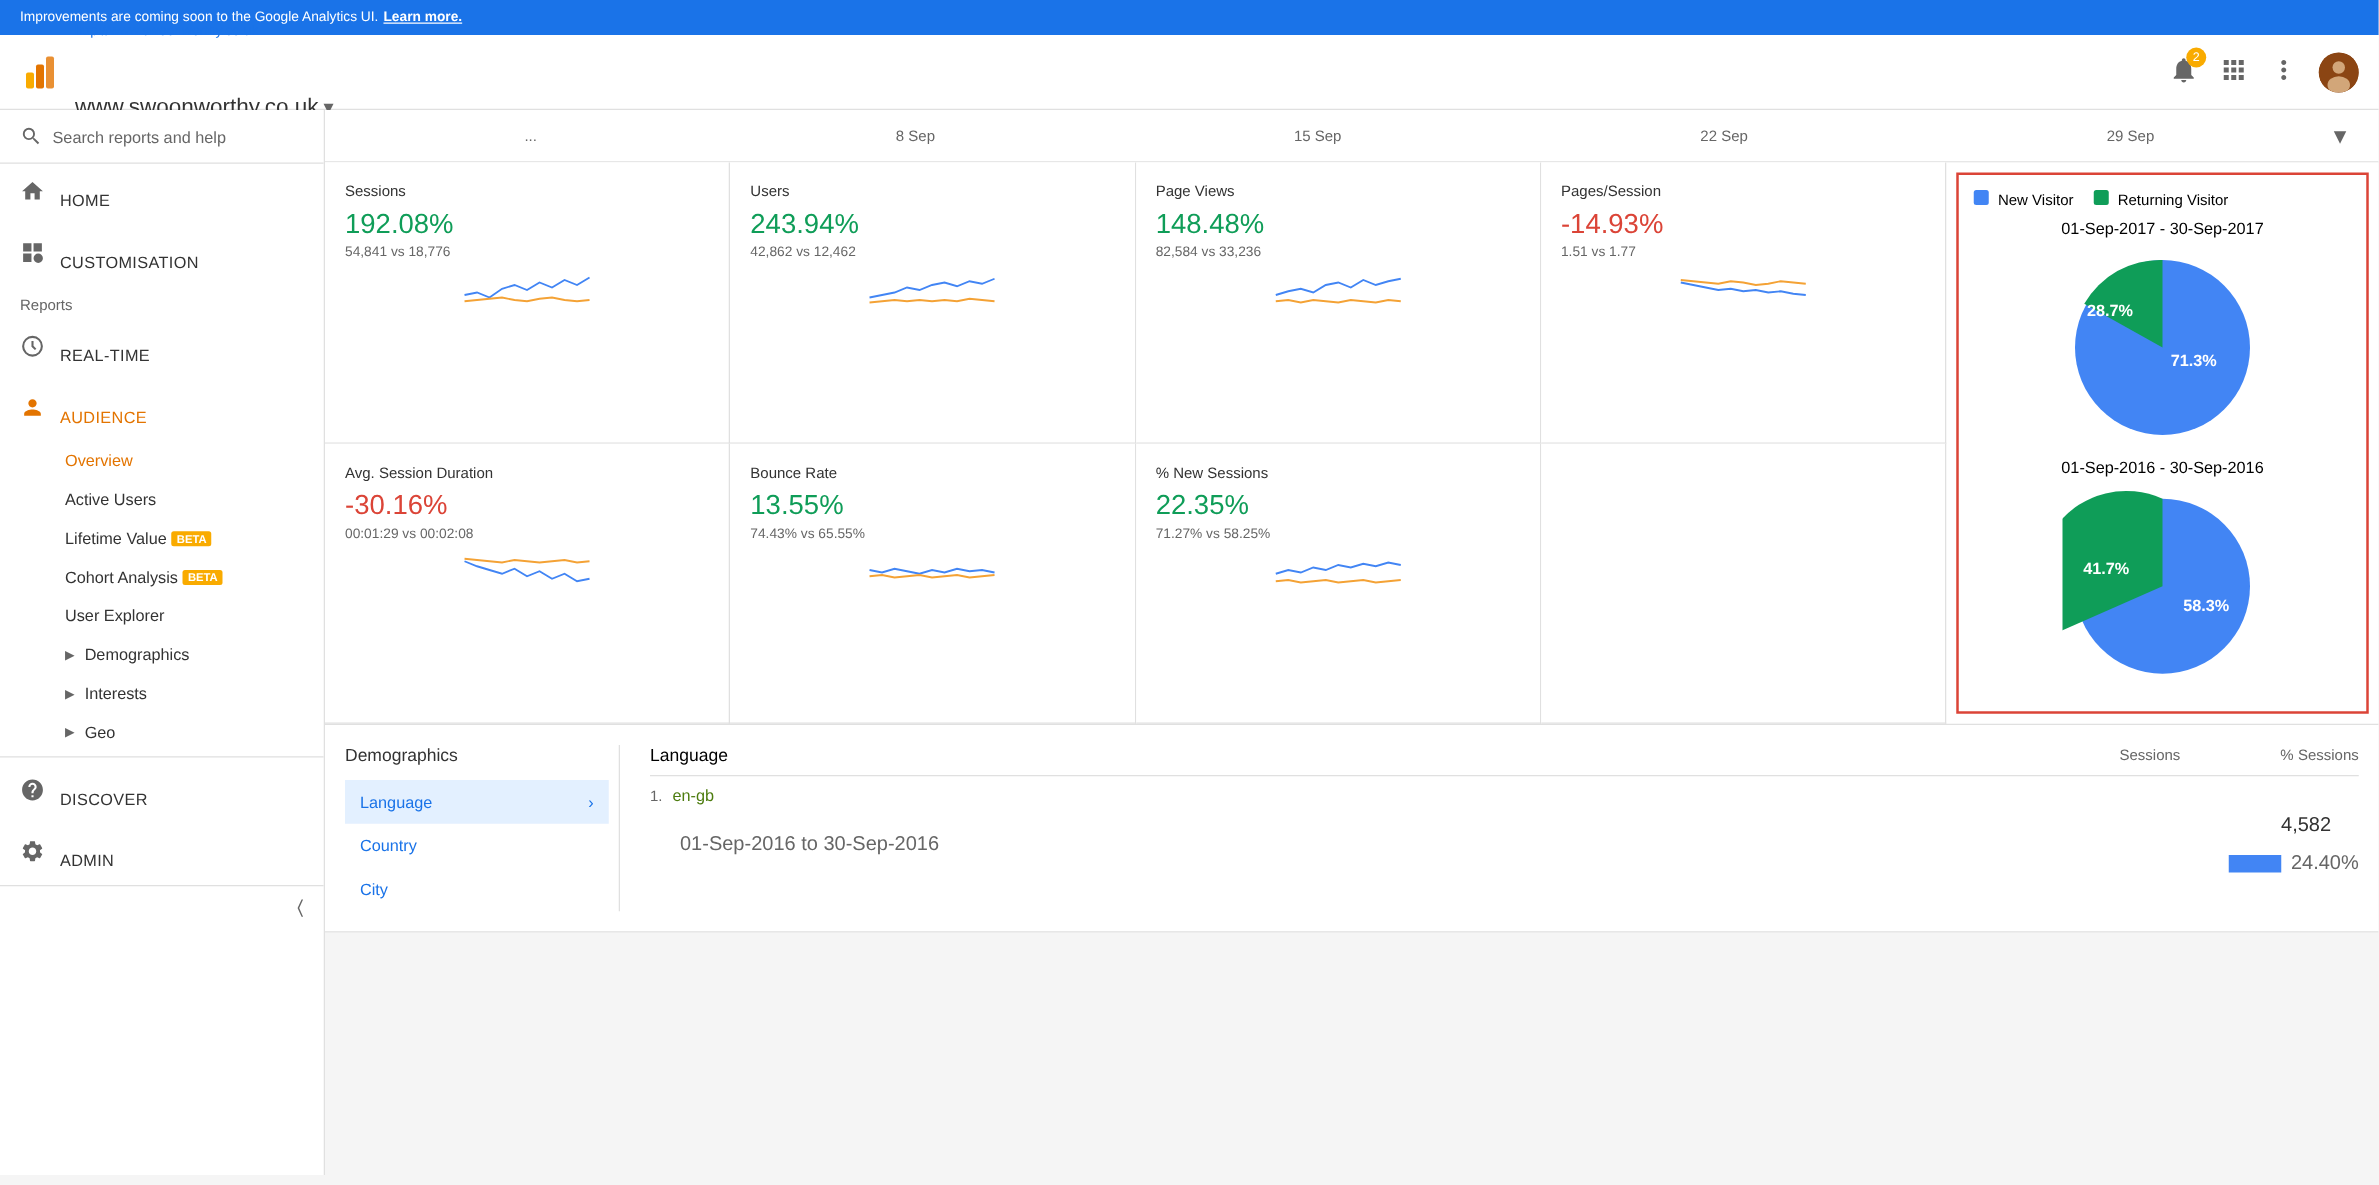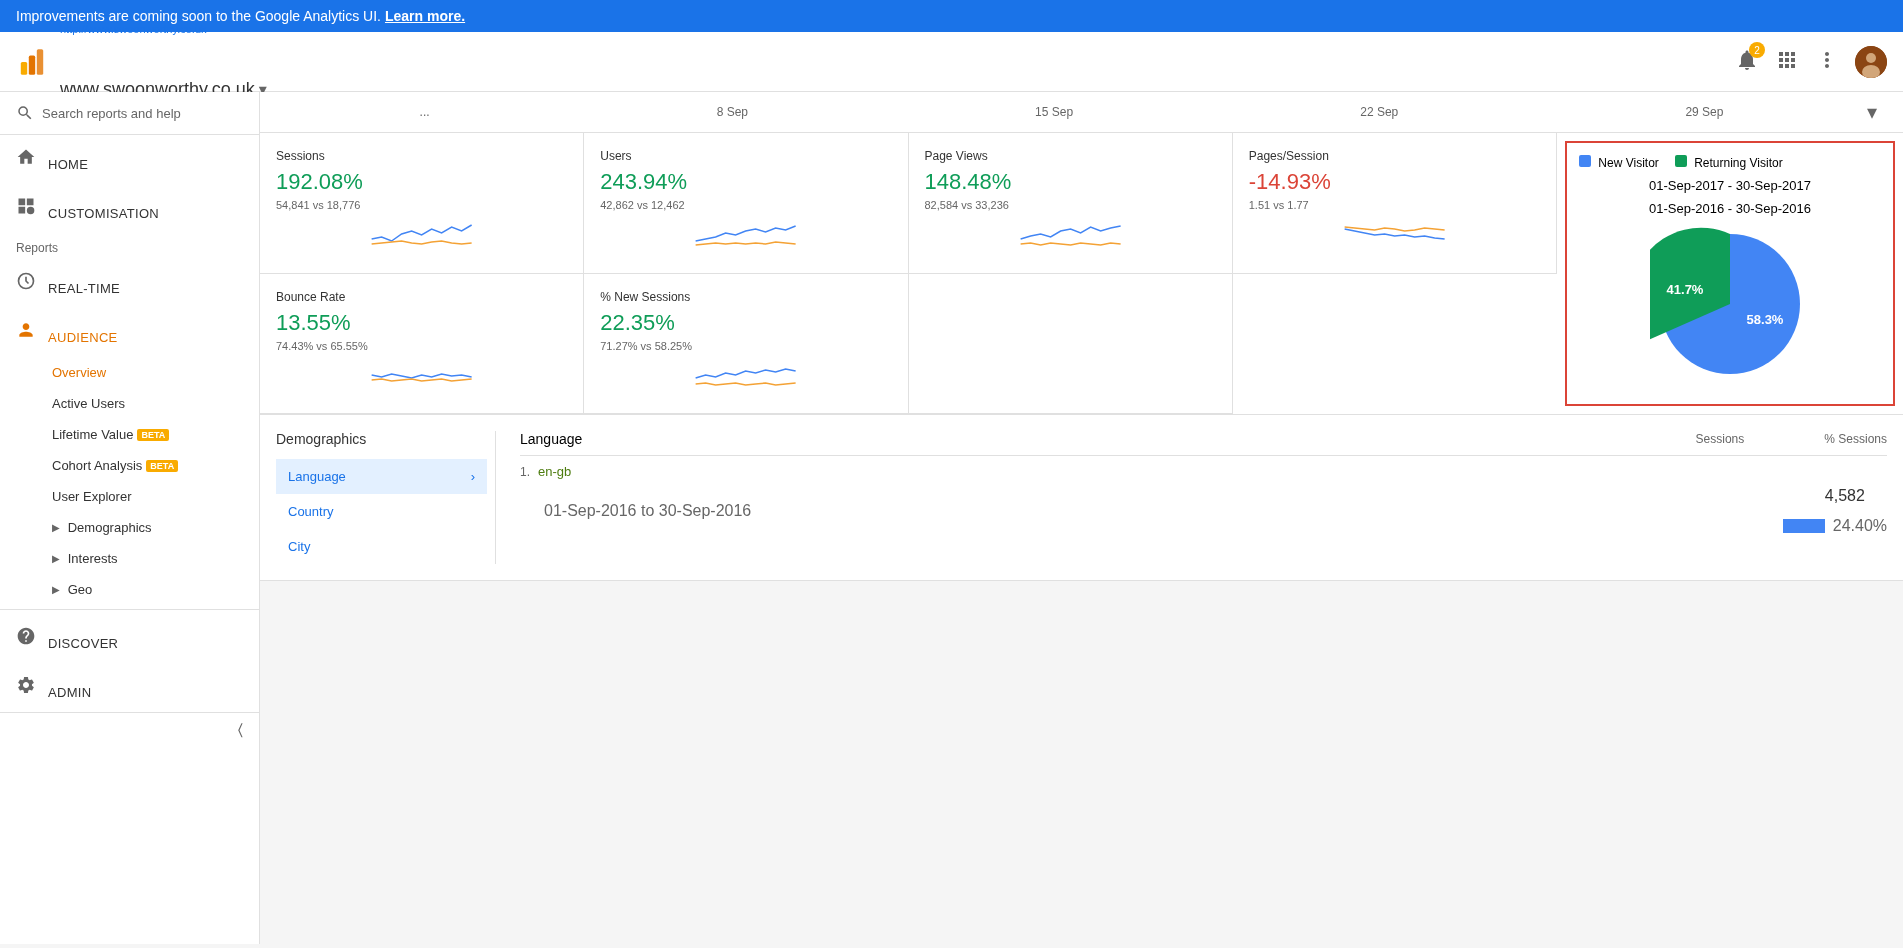--- a/index.html
+++ b/index.html
@@ -3,21 +3,21 @@
   <meta charset="utf-8">
   <style>
     * { box-sizing: border-box; margin: 0; padding: 0; }
     body { font-family: Arial, sans-serif; font-size: 13px; background: #f5f5f5; overflow: hidden; }
 
     
     .top-banner {
       background: #1a73e8;
       color: white;
       padding: 8px 16px;
-      font-size: 14px;
+      font-size: 11px;
       display: flex;
       align-items: center;
       gap: 4px;
     }
     .top-banner a { color: white; font-weight: bold; }
 
     
     .header {
       background: white;
       display: flex;
@@ -393,20 +393,29 @@
         <div class="metric-card">
           <div class="metric-title">Pages/Session</div>
           <div class="metric-value red">-14.93%</div>
           <div class="metric-sub">1.51 vs 1.77</div>
           <svg class="sparkline-svg" viewBox="0 0 100 30">
             <polyline points="0,10 10,12 20,14 30,16 40,15 50,17 60,16 70,18 80,17 90,19 100,20" fill="none" stroke="#4285f4" stroke-width="1.5"></polyline>
             <polyline points="0,8 10,9 20,10 30,11 40,9 50,10 60,12 70,11 80,9 90,10 100,11" fill="none" stroke="#f4a235" stroke-width="1.5"></polyline>
           </svg>
         </div>
 
+        <div class="metric-card">
+          <div class="metric-title">Avg. Session Duration</div>
+          <div class="metric-value red">-30.16%</div>
+          <div class="metric-sub">00:01:29 vs 00:02:08</div>
+          <svg class="sparkline-svg" viewBox="0 0 100 30">
+            <polyline points="0,8 10,12 20,15 30,18 40,14 50,20 60,16 70,22 80,18 90,24 100,22" fill="none" stroke="#4285f4" stroke-width="1.5"></polyline>
+            <polyline points="0,6 10,7 20,8 30,9 40,7 50,8 60,9 70,8 80,7 90,9 100,8" fill="none" stroke="#f4a235" stroke-width="1.5"></polyline>
+          </svg>
+        </div>
 
         <div class="metric-card">
           <div class="metric-title">Bounce Rate</div>
           <div class="metric-value green">13.55%</div>
           <div class="metric-sub">74.43% vs 65.55%</div>
           <svg class="sparkline-svg" viewBox="0 0 100 30">
             <polyline points="0,15 10,17 20,14 30,16 40,18 50,15 60,17 70,14 80,16 90,15 100,17" fill="none" stroke="#4285f4" stroke-width="1.5"></polyline>
             <polyline points="0,20 10,19 20,21 30,20 40,19 50,21 60,20 70,19 80,21 90,20 100,19" fill="none" stroke="#f4a235" stroke-width="1.5"></polyline>
           </svg>
         </div>
@@ -431,20 +440,32 @@
             <span class="legend-dot" style="background:#4285f4;"></span>
             <span>New Visitor</span>
           </div>
           <div>
             <span class="legend-dot" style="background:#0f9d58;"></span>
             <span>Returning Visitor</span>
           </div>
         </div>
 
         <div class="pie-title">01-Sep-2017 - 30-Sep-2017</div>
+        <div class="pie-container">
+          <svg width="160" height="160" viewBox="0 0 160 160">
+
+            <circle cx="80" cy="80" r="70" fill="#4285f4"></circle>
+
+            <path d="M80,80 L80,10 A70,70 0 0,0 17.4,45 Z" fill="#0f9d58"></path>
+
+            <text x="38" y="55" fill="white" font-size="13" font-weight="bold" text-anchor="middle">28.7%</text>
+
+            <text x="105" y="95" fill="white" font-size="13" font-weight="bold" text-anchor="middle">71.3%</text>
+          </svg>
+        </div>
 
         <div class="pie-title">01-Sep-2016 - 30-Sep-2016</div>
         <div class="pie-container">
           <svg width="160" height="160" viewBox="0 0 160 160">
 
             <circle cx="80" cy="80" r="70" fill="#4285f4"></circle>
 
             <path d="M80,80 L80,10 A70,70 0 0,0 -4,117 Z" fill="#0f9d58"></path>
 
             <text x="35" y="70" fill="white" font-size="13" font-weight="bold" text-anchor="middle">41.7%</text>

